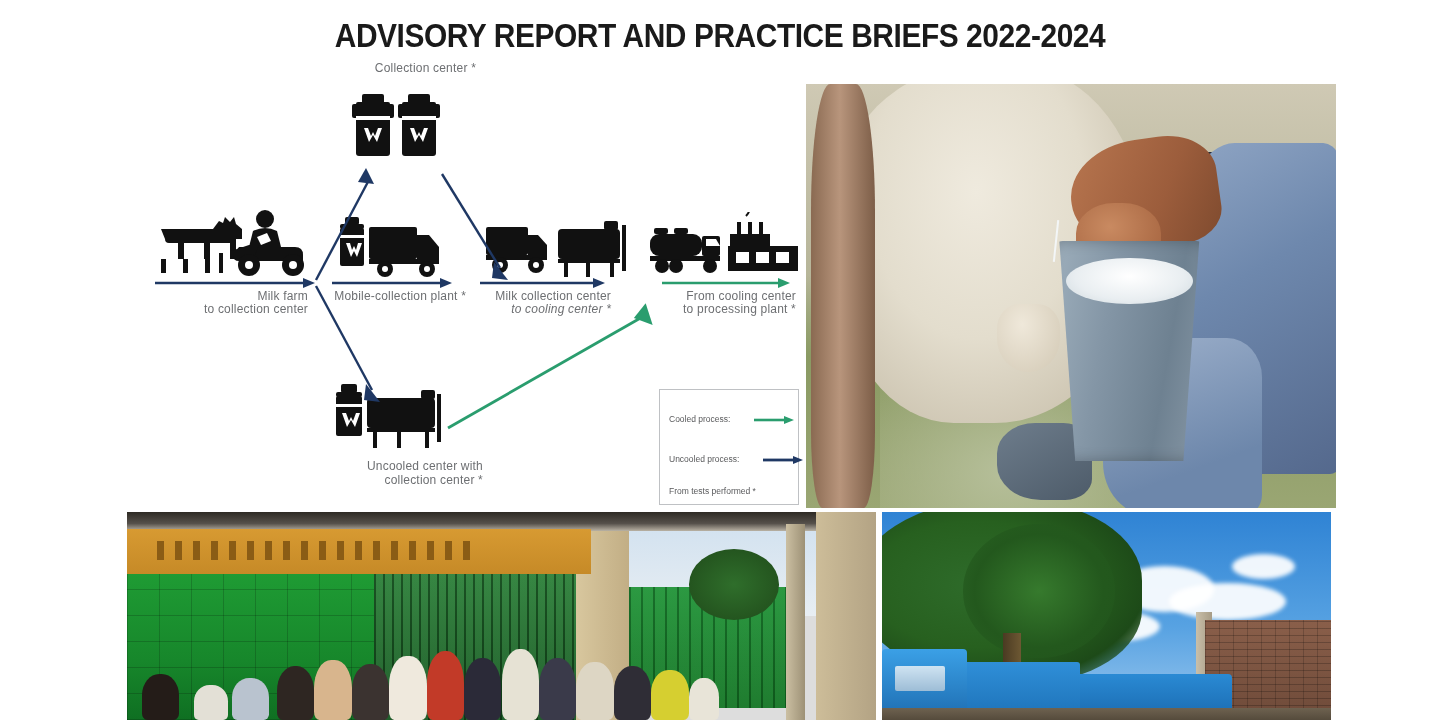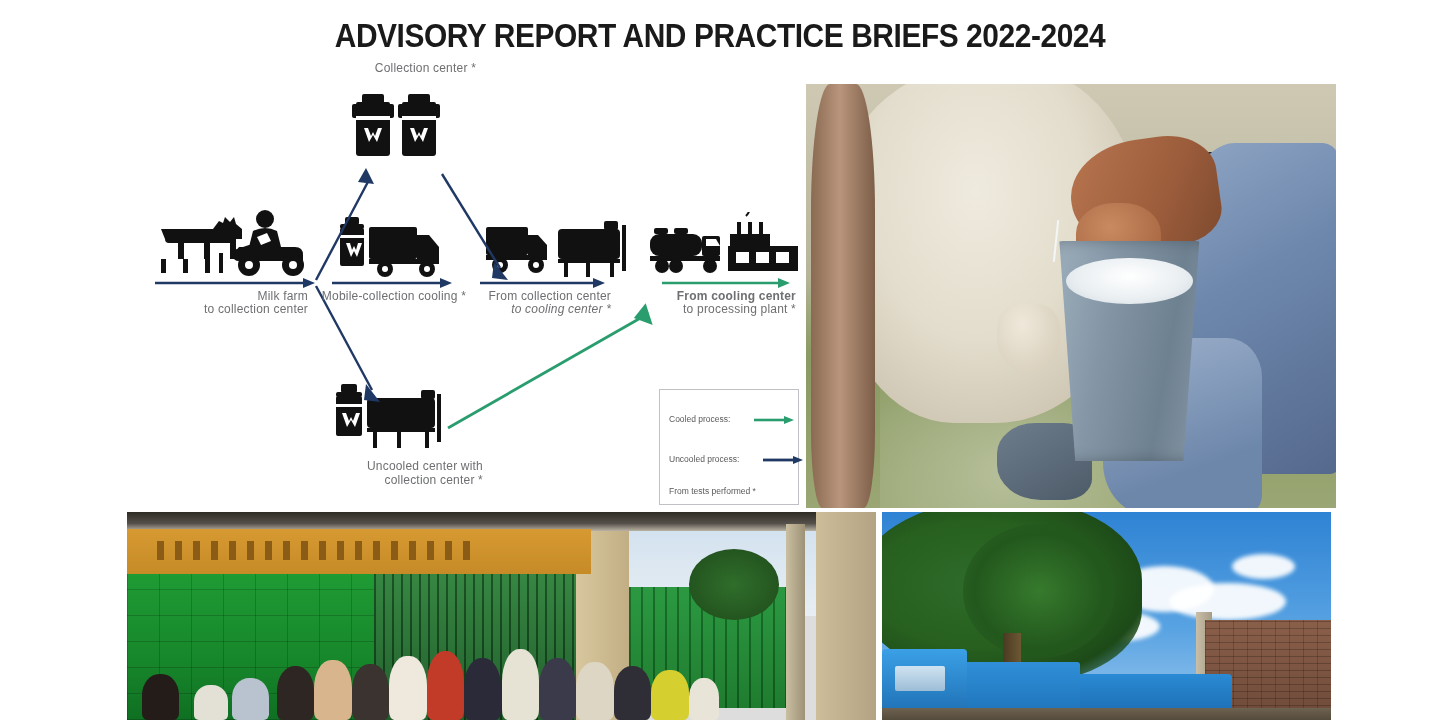--- a/index.html
+++ b/index.html
@@ -347,45 +347,45 @@
         <path d="M52 100 l14 18 l-16 -2 z" fill="#1f3864"></path>
       </svg>
     </div>
 
     <div class="arrow" style="left:204px; top:216px;">
       <svg width="120" height="10" viewBox="0 0 120 10">
         <line x1="0" y1="5" x2="108" y2="5" stroke="#1f3864" stroke-width="2.4"></line>
         <path d="M108 0 l12 5 l-12 5 z" fill="#1f3864"></path>
       </svg>
     </div>
-    <div class="dlabel" style="left:193px; top:228px; width:145px;">Mobile-collection cooling *</div>
+    <div class="dlabel" style="left:193px; top:228px; width:145px;">Mobile-collection plant *</div>
 
     <div class="arrow" style="left:312px; top:102px;">
       <svg width="80" height="118" viewBox="0 0 80 118">
         <line x1="2" y1="10" x2="60" y2="104" stroke="#1f3864" stroke-width="2.4"></line>
         <path d="M54 98 l14 18 l-16 -2 z" fill="#1f3864"></path>
       </svg>
     </div>
 
     <div class="arrow" style="left:352px; top:216px;">
       <svg width="125" height="10" viewBox="0 0 125 10">
         <line x1="0" y1="5" x2="113" y2="5" stroke="#1f3864" stroke-width="2.4"></line>
         <path d="M113 0 l12 5 l-12 5 z" fill="#1f3864"></path>
       </svg>
     </div>
-    <div class="dlabel" style="left:348px; top:228px; width:135px;">From collection center</div>
+    <div class="dlabel" style="left:348px; top:228px; width:135px;">Milk collection center</div>
     <div class="dlabel" style="left:348px; top:241px; width:135px;font-style:italic;">to cooling center *</div>
 
     <div class="arrow" style="left:534px; top:216px;">
       <svg width="128" height="10" viewBox="0 0 128 10">
         <line x1="0" y1="5" x2="116" y2="5" stroke="#2a9d6e" stroke-width="2.6"></line>
         <path d="M116 0 l12 5 l-12 5 z" fill="#2a9d6e"></path>
       </svg>
     </div>
-    <div class="dlabel" style="left:528px; top:228px; width:140px;font-weight:bold;">From cooling center</div>
+    <div class="dlabel" style="left:528px; top:228px; width:140px;">From cooling center</div>
     <div class="dlabel" style="left:528px; top:241px; width:140px;">to processing plant *</div>
 
     <div class="arrow" style="left:318px; top:240px;">
       <svg width="215" height="128" viewBox="0 0 215 128">
         <line x1="2" y1="126" x2="198" y2="14" stroke="#2a9d6e" stroke-width="2.8"></line>
         <path d="M196 2 l14 18 l-20 0 z" fill="#2a9d6e" transform="rotate(20 200 12)"></path>
       </svg>
     </div>
 
   </div>

